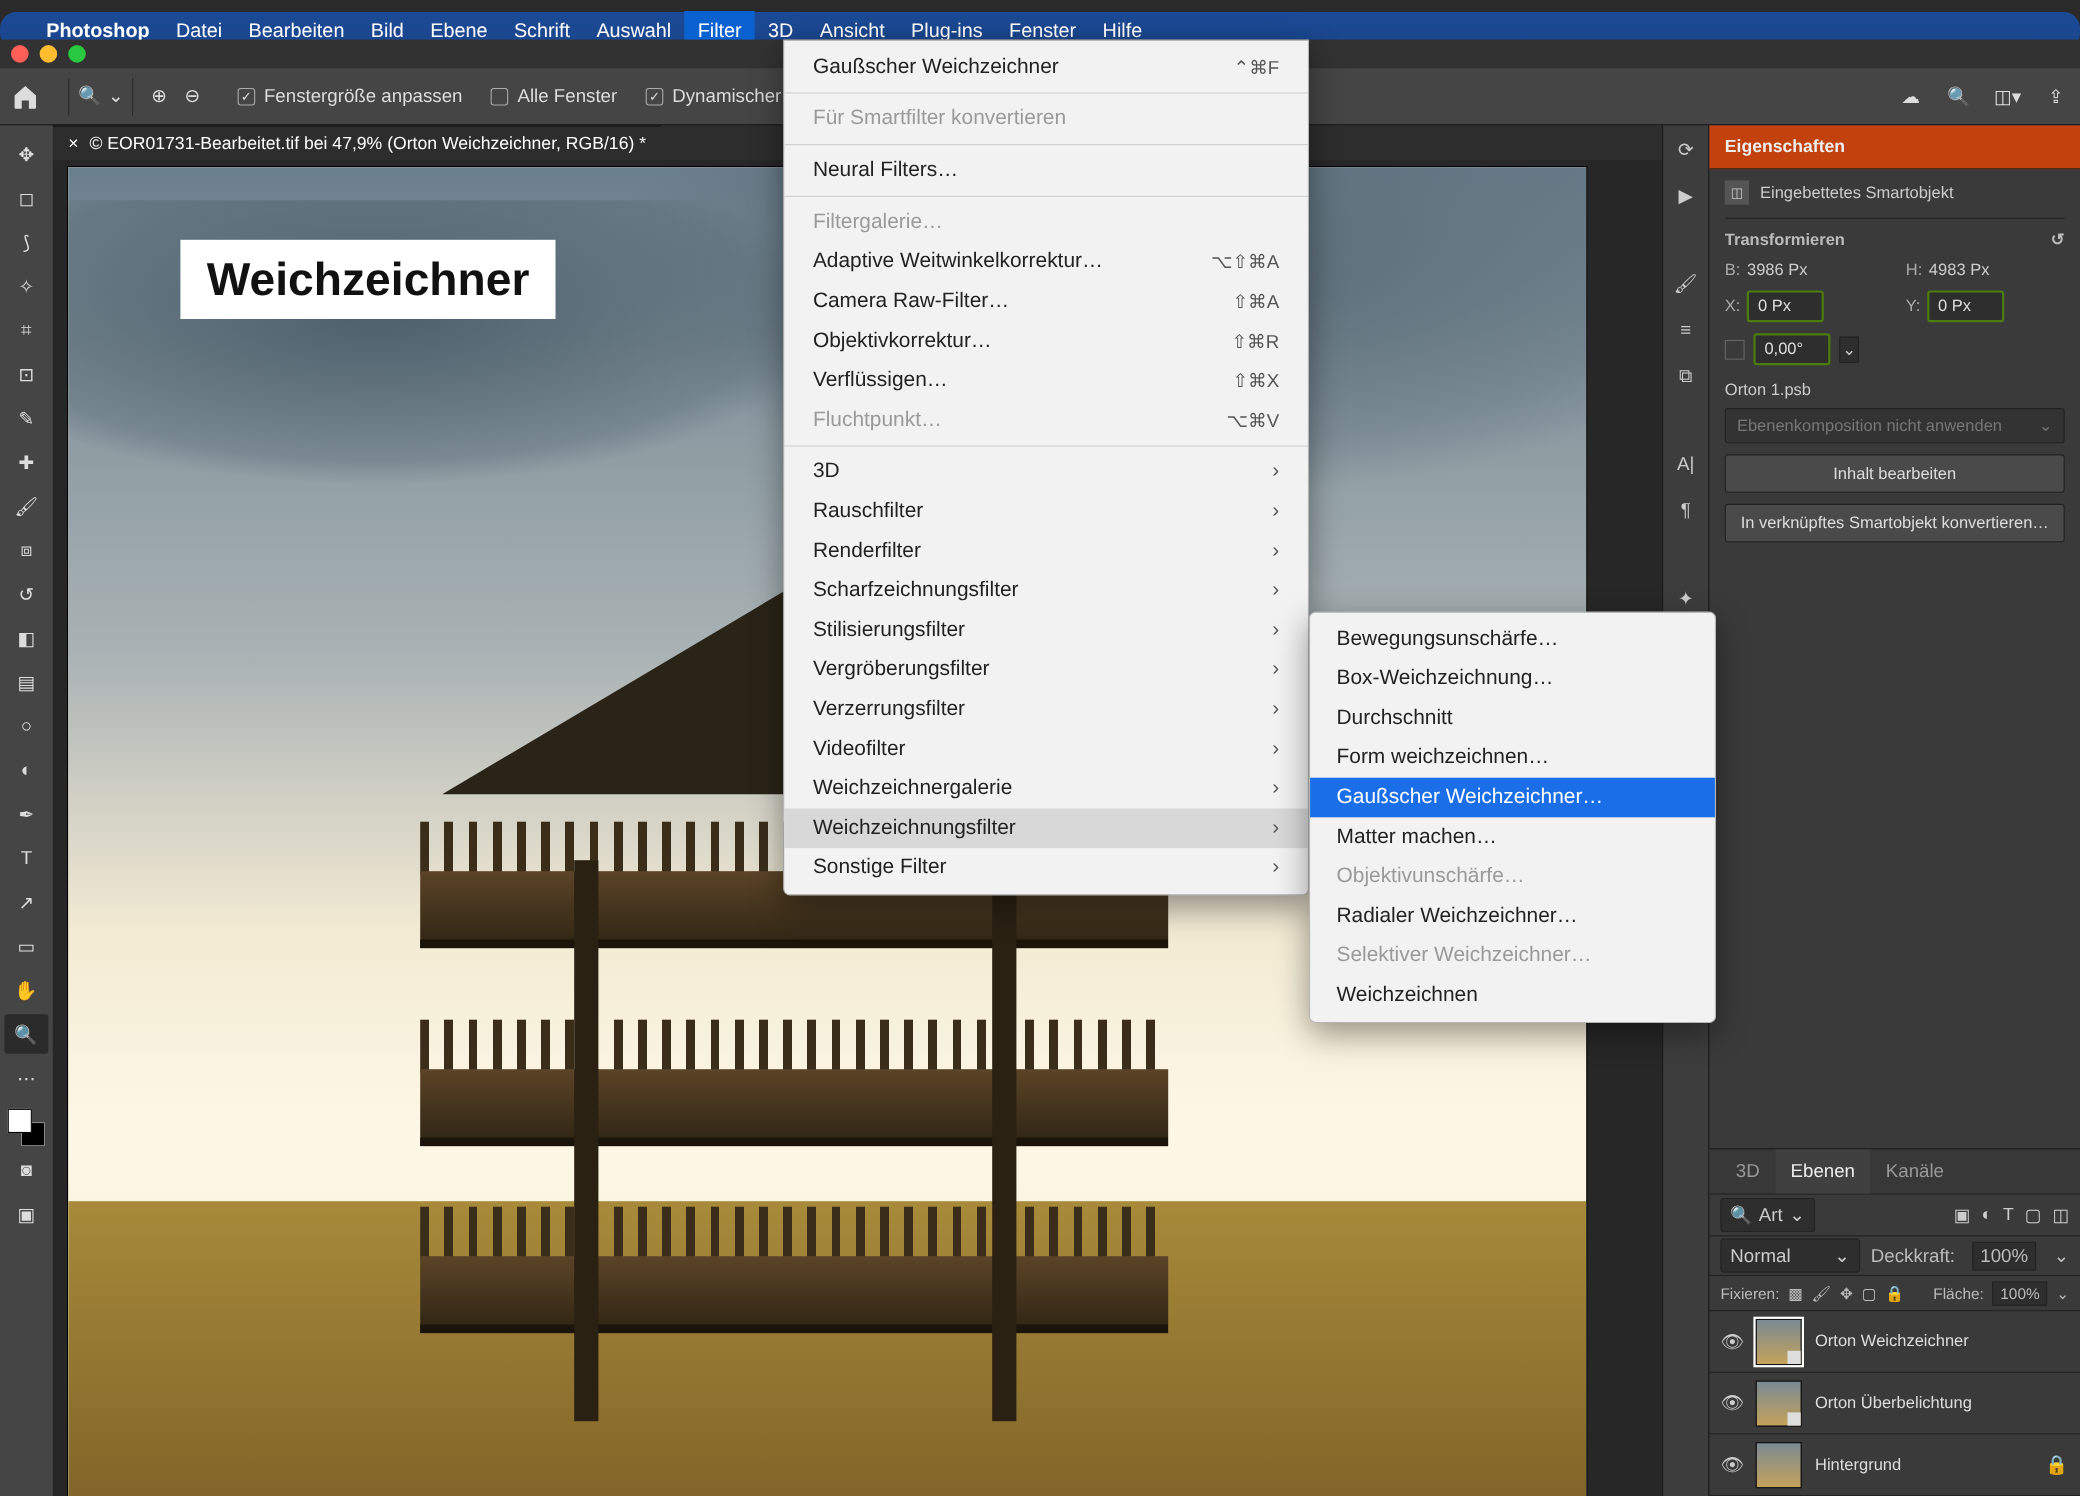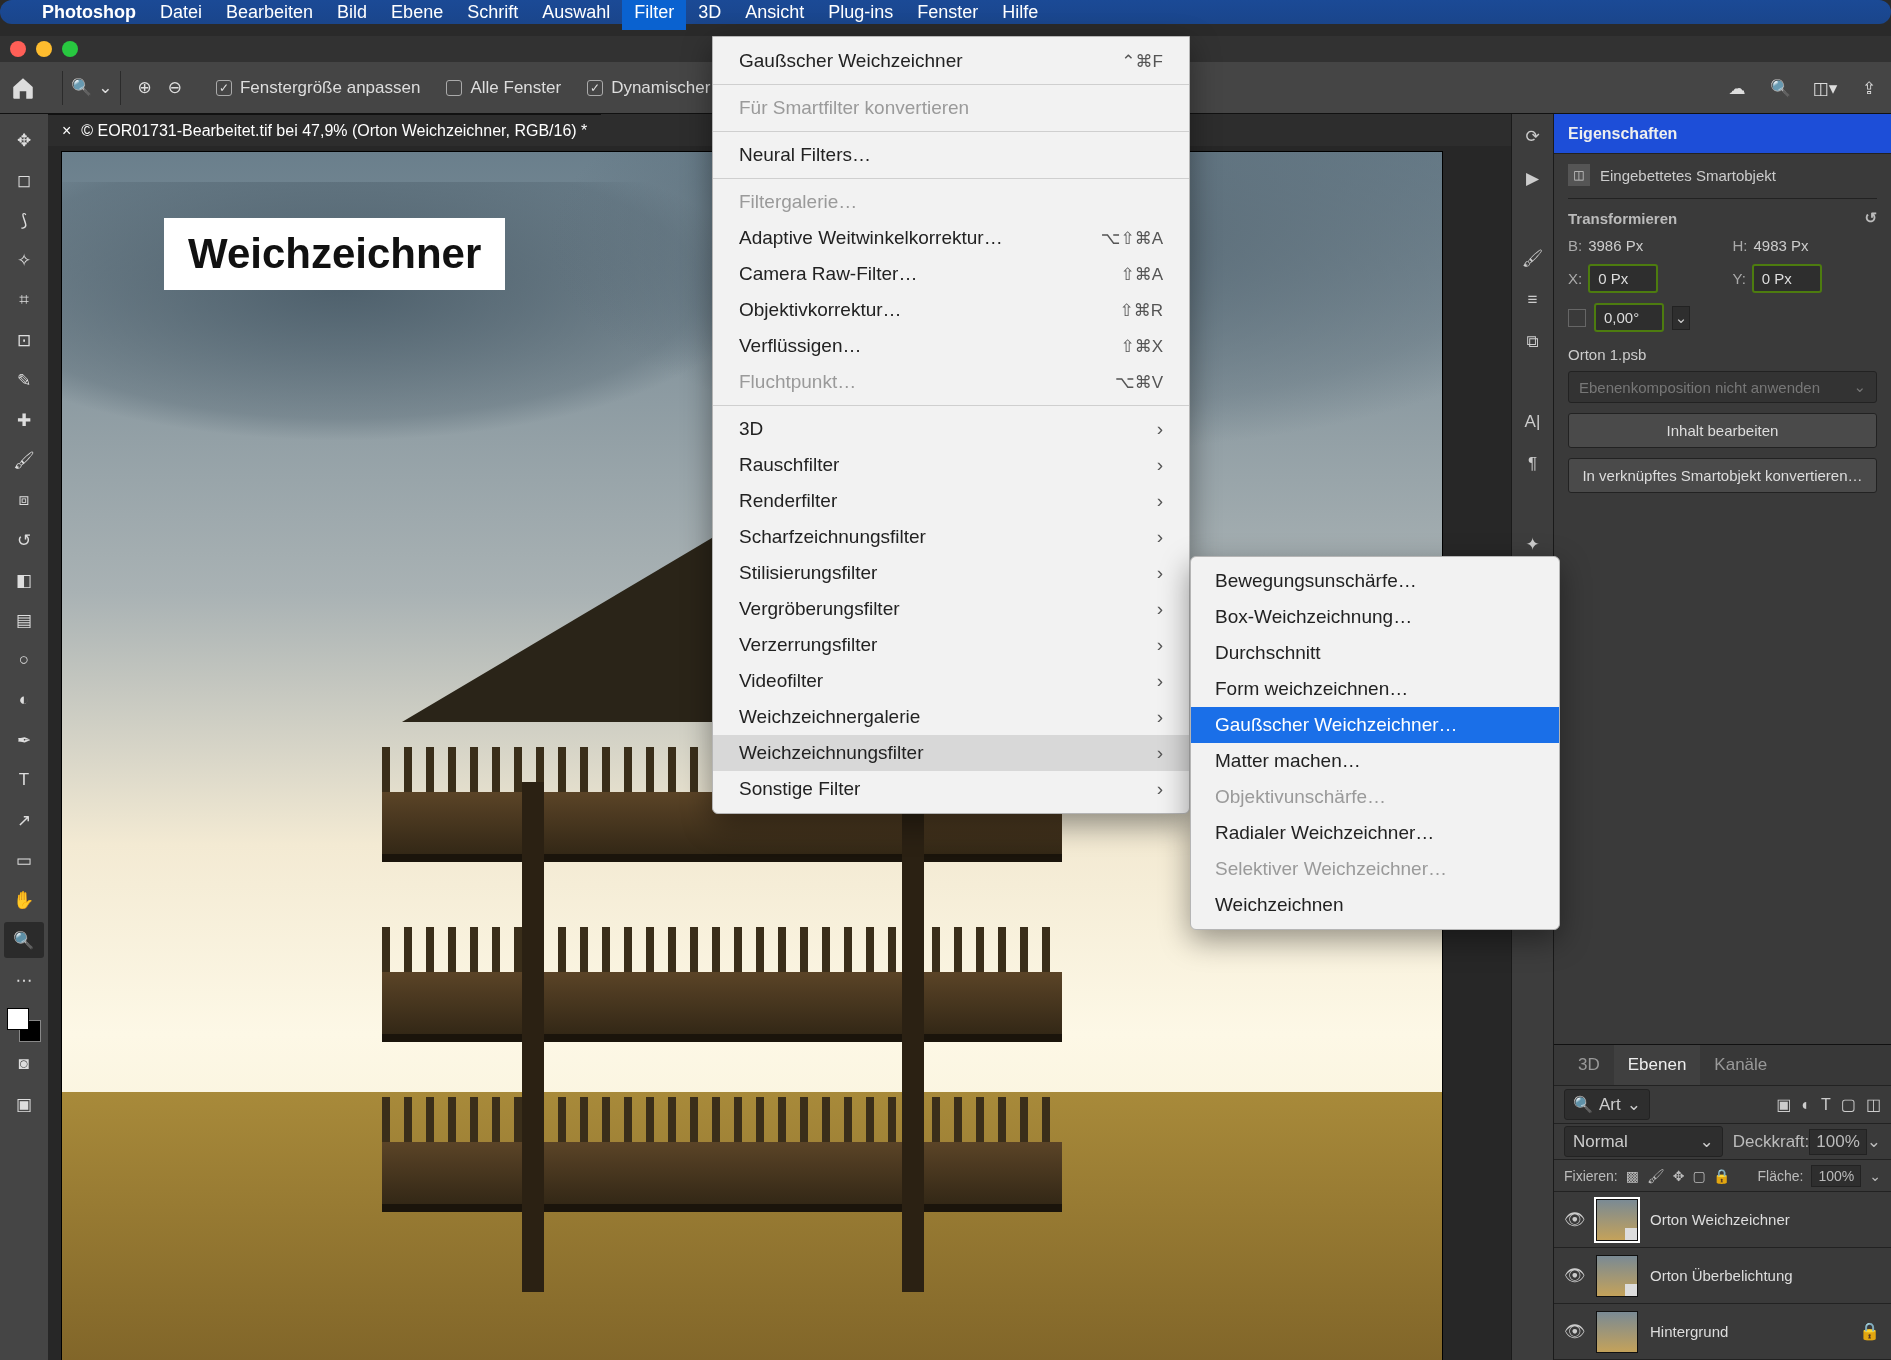--- a/index.html
+++ b/index.html
@@ -1,19 +1,19 @@
 <!DOCTYPE html>
 <html><head>
 <meta charset="utf-8">
 <style>
   * { box-sizing: border-box; margin: 0; padding: 0; font-family: -apple-system, "Helvetica Neue", Arial, sans-serif; user-select: none; }
   body { width: 1891px; height: 1360px; background:#2a2a2a; overflow:hidden; position:relative; color:#ccc; font-size:17px; }
 
   
-  .mac-menubar { position:absolute; top:0; left:0; right:0; height:24px; background:linear-gradient(#1b4a96,#1a458b); display:flex; align-items:center; padding:0 16px; color:#fff; font-size:18px;border-radius:15px; }
+  .mac-menubar { position:absolute; top:11px; left:0; right:0; height:34px; background:linear-gradient(#1b4a96,#1a458b); display:flex; align-items:center; padding:0 16px; color:#fff; font-size:18px;border-radius:15px; }
   .mac-menubar .apple { font-size:20px; margin-right:14px; }
   .mac-menubar .mitem { padding:0 12px; height:36px; display:flex; align-items:center; }
   .mac-menubar .mitem.active { background:#0a62d0; }
   .mac-menubar .mitem.bold { font-weight:600; }
 
   
   .win-chrome { position:absolute; top:36px; left:0; right:0; height:26px; background:#323232; display:flex; align-items:center; padding-left:10px; gap:10px; }
   .tl { width:16px; height:16px; border-radius:50%; }
   .tl.red{background:#ff5f57;} .tl.yel{background:#febc2e;} .tl.grn{background:#28c840;}
 
@@ -60,21 +60,21 @@
   .colorsw .fg{position:absolute;top:0;left:0;width:22px;height:22px;background:#fff;border:1px solid #000;}
   .colorsw .bg{position:absolute;bottom:0;right:0;width:22px;height:22px;background:#000;border:1px solid #888;}
 
   
   .right-col { position:absolute; top:114px; right:0; width:380px; bottom:0; display:flex; }
   .icon-rail { width:42px; background:#3d3d3d; display:flex; flex-direction:column; align-items:center; padding-top:10px; gap:18px; border-left:1px solid #1a1a1a;}
   .rail-sep{height:20px;} 
   .rail-icn{width:24px;height:24px;color:#ccc;display:flex;align-items:center;justify-content:center;}
   .panels { flex:1; background:#3a3a3a; display:flex; flex-direction:column; border-left:1px solid #1a1a1a;}
 
-  .panel-hdr { height:40px; display:flex; align-items:center; padding:0 14px; font-size:16px; color:#eee; font-weight:600; border-bottom:1px solid #222; background:#1d4ed8;}
+  .panel-hdr { height:40px; display:flex; align-items:center; padding:0 14px; font-size:16px; color:#eee; font-weight:600; border-bottom:1px solid #222; background:#c2410c;}
   .panel-body { padding:10px 14px; font-size:15px; color:#ccc; }
   .smartobj-row{display:flex;align-items:center;gap:10px;padding-bottom:12px;}
   .so-icon{width:22px;height:22px;background:#555;display:flex;align-items:center;justify-content:center;font-size:12px;}
   .trans-hdr{display:flex;justify-content:space-between;align-items:center;border-top:1px solid #222;padding-top:10px;color:#bbb;font-weight:600;}
   .prop-grid{display:grid;grid-template-columns:1fr 1fr;gap:10px 20px;padding-top:10px;}
   .prop-field{display:flex;align-items:center;gap:6px;}
   .prop-field .lab{color:#aaa;}
   .prop-input{background:#2e2e2e;padding:4px 8px;min-width:70px;border:2px solid #4d7c0f;border-radius:3px;color:#ddd;}
   .angle-row{display:flex;align-items:center;gap:8px;margin-top:10px;}
   .angle-row .tri{width:18px;height:18px;border:1px solid #666;}
@@ -85,21 +85,21 @@
 
   
   .layers-panel{margin-top:auto;border-top:1px solid #111;}
   .layers-tabs{height:40px;display:flex;align-items:center;padding:0 10px;background:#383838;gap:0;}
   .ltab{padding:0 14px;color:#999;height:40px;display:flex;align-items:center;}
   .ltab.active{color:#eee;background:#404040;}
   .layers-tool1{height:38px;display:flex;align-items:center;padding:0 10px;gap:10px;border-top:1px solid #222;}
   .lsearch{background:#2e2e2e;border:1px solid #222;border-radius:3px;padding:4px 8px;display:flex;align-items:center;gap:6px;}
   .layers-tool2{height:36px;display:flex;align-items:center;padding:0 10px;gap:10px;border-top:1px solid #222;}
   .blend{background:#2e2e2e;border:1px solid #222;border-radius:3px;padding:4px 8px;flex:1;display:flex;justify-content:space-between;align-items:center;max-width:190px;}
-  .deck{display:flex;align-items:center;gap:0;color:#bbb;}
+  .deck{display:flex;align-items:center;gap:16px;color:#bbb;}
   .deck .val{background:#2e2e2e;border:1px solid #222;padding:2px 6px;}
   .layers-tool3{height:32px;display:flex;align-items:center;padding:0 10px;gap:8px;border-top:1px solid #222;font-size:14px;color:#bbb;}
   .lockicons{display:flex;gap:8px;font-size:14px;}
   .layer-list{border-top:1px solid #222;}
   .layer-row{height:56px;display:flex;align-items:center;padding:0 10px;gap:12px;border-bottom:1px solid #222;}
   .eye{width:20px;text-align:center;color:#ccc;}
   .thumb{width:42px;height:42px;background:linear-gradient(#7a8a94,#c4a25a);border:1px solid #111;position:relative;}
   .thumb.selected{outline:2px solid #fff;}
   .thumb .so{position:absolute;bottom:0;right:0;width:12px;height:12px;background:#ddd;}
   .layer-name{color:#ddd;font-size:15px;}

